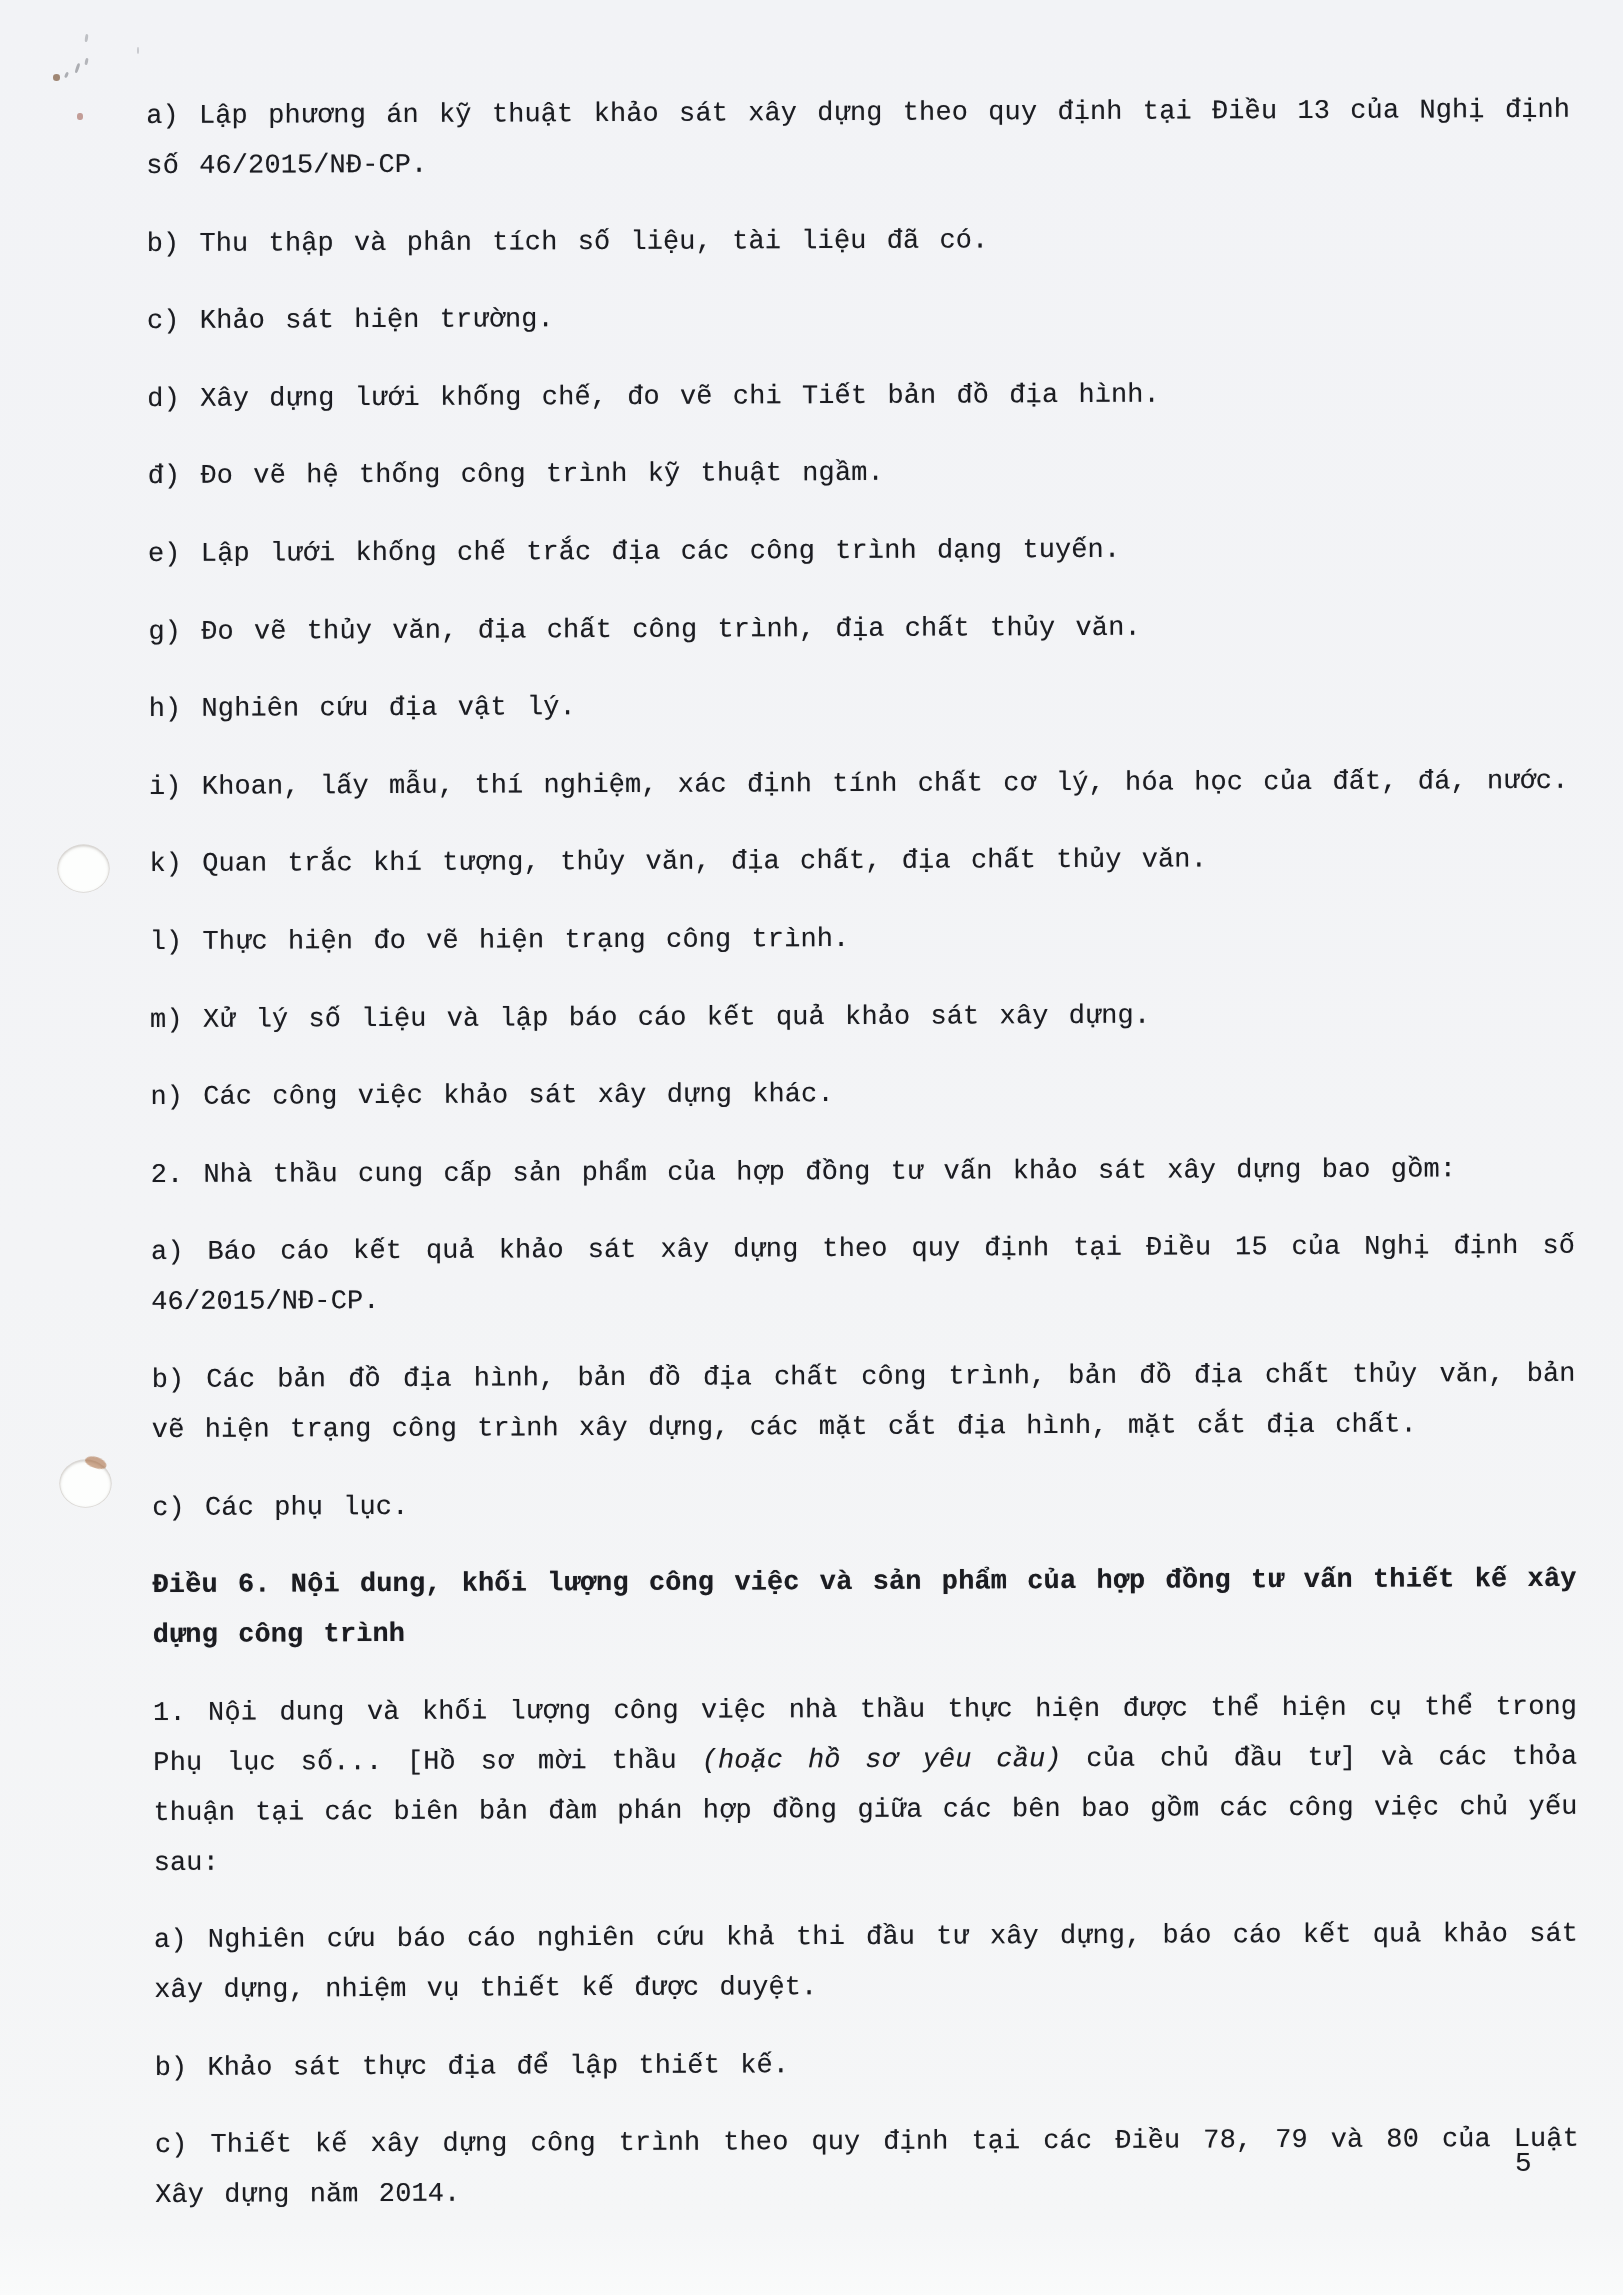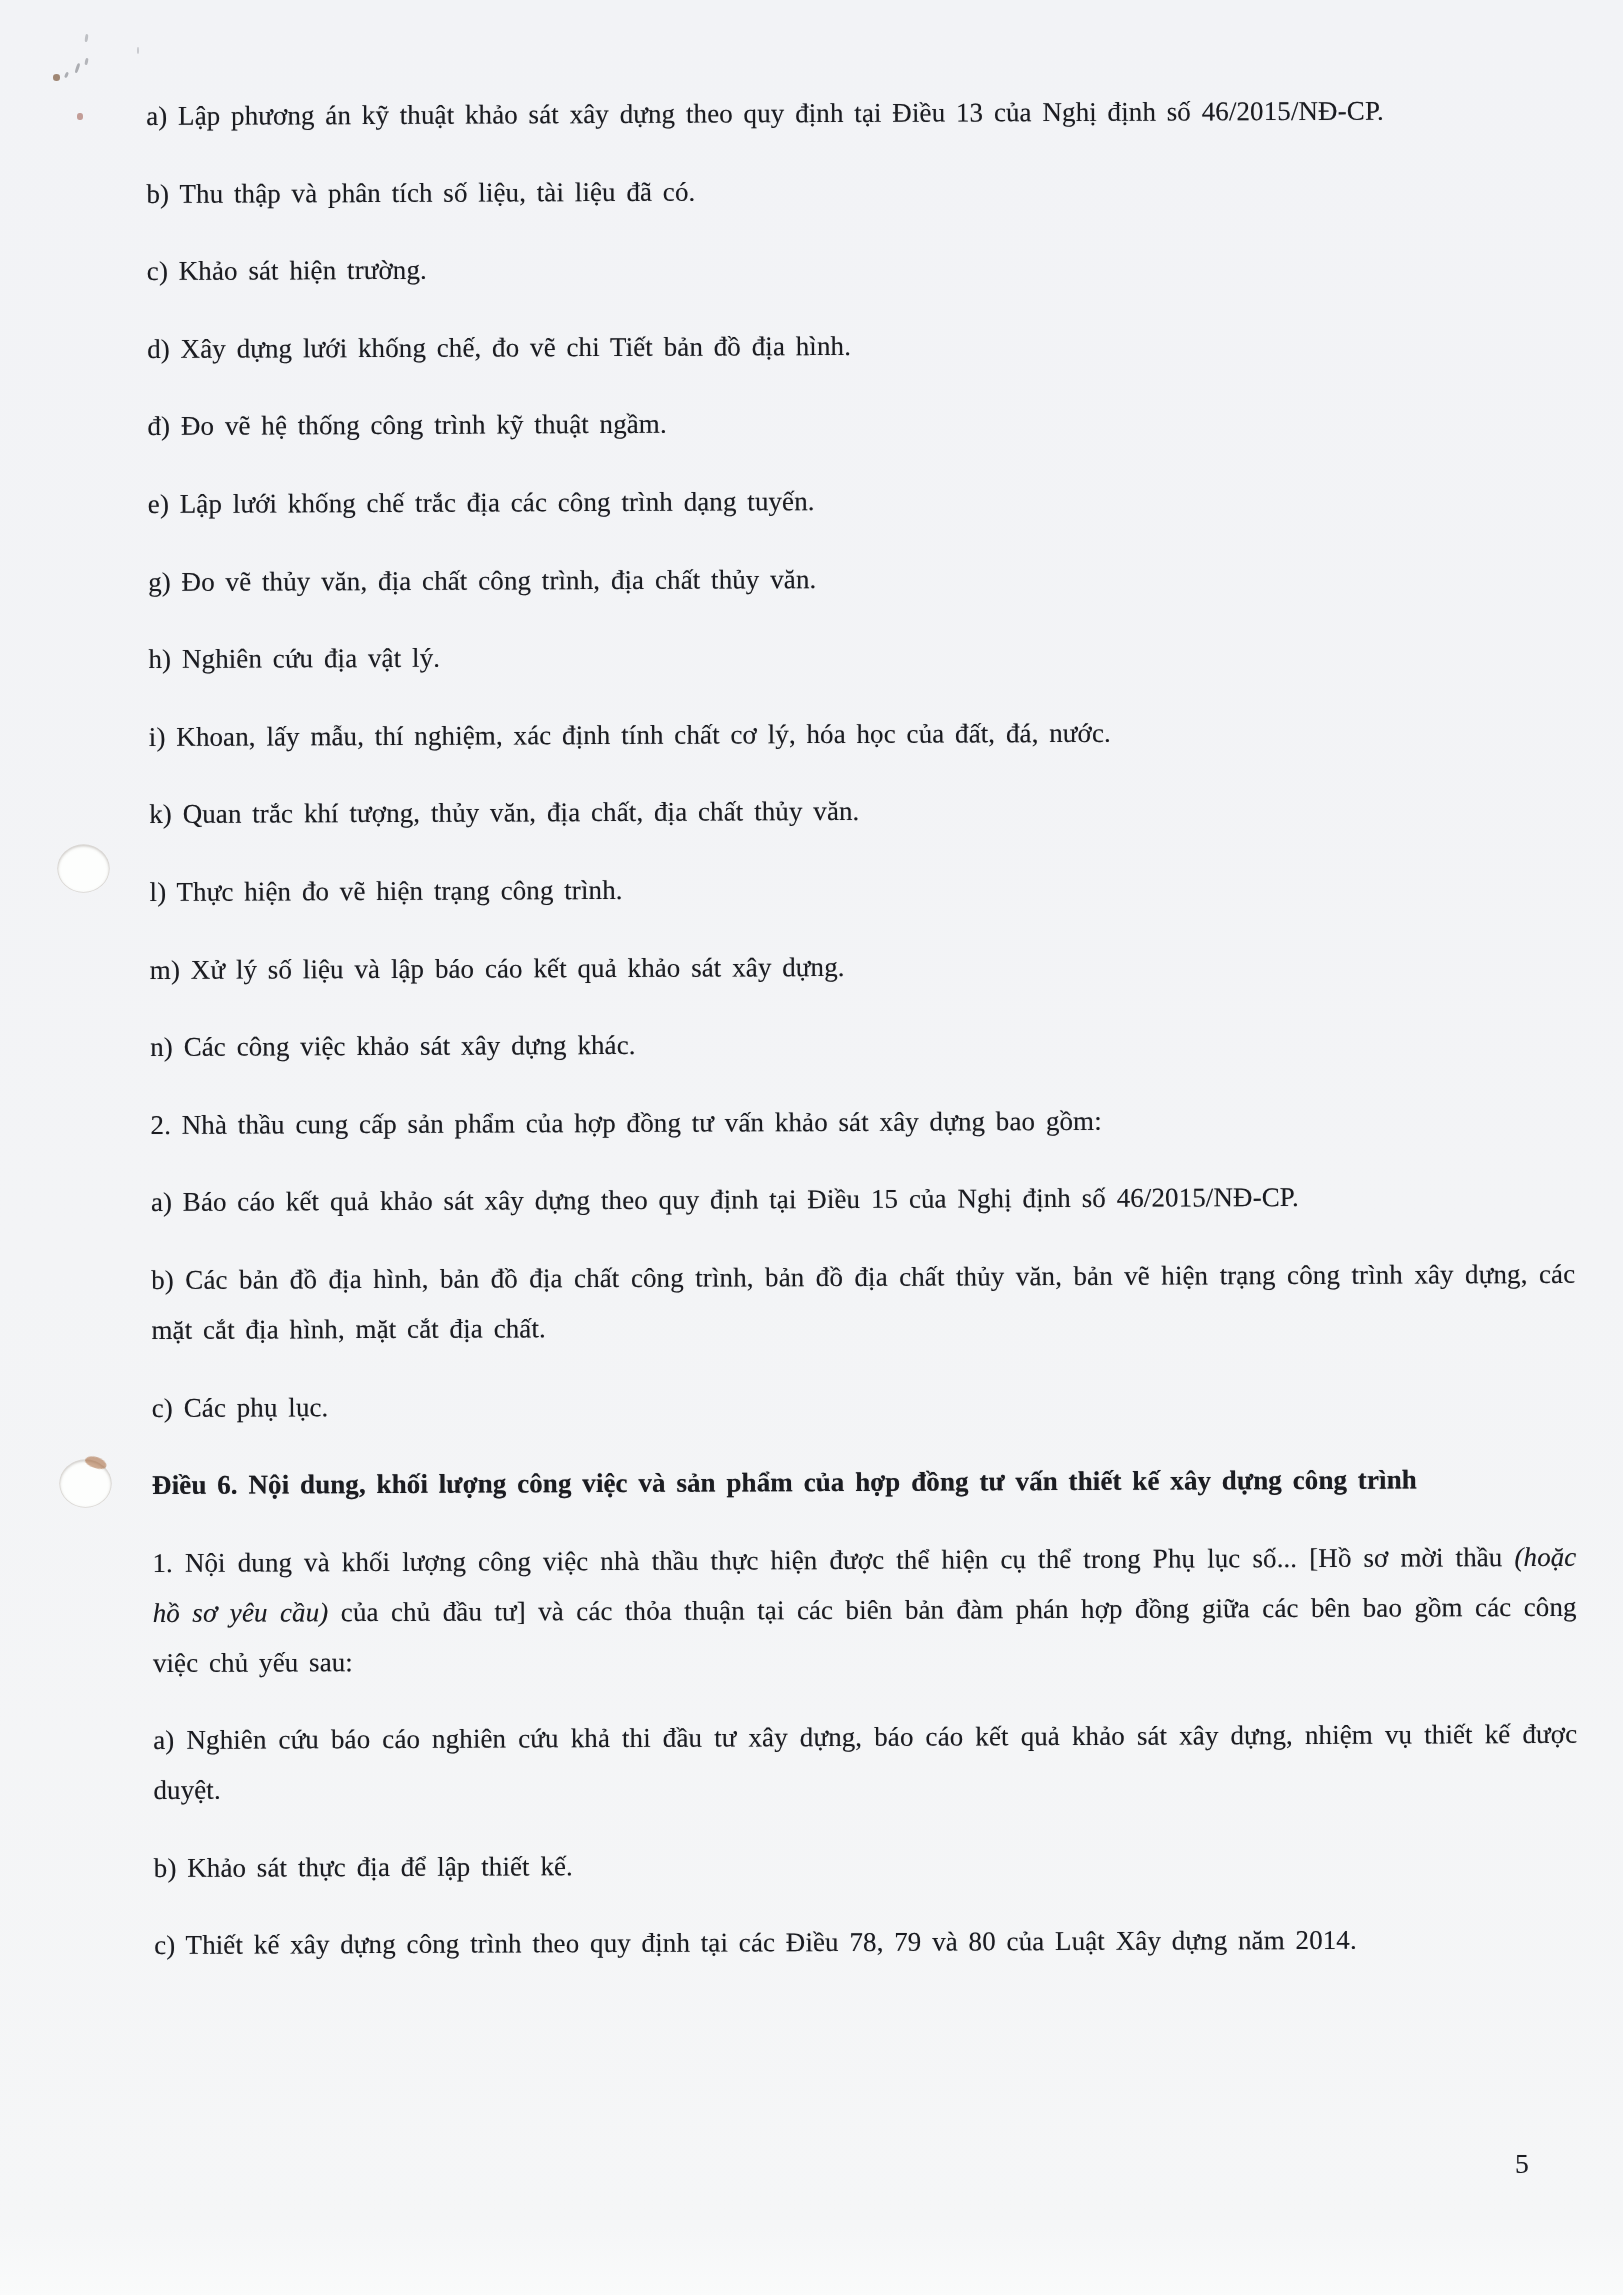--- a/index.html
+++ b/index.html
@@ -7,21 +7,21 @@
     padding: 0;
     background: #e8e9eb;
   }
   .page {
     position: relative;
     width: 1623px;
     height: 2295px;
     margin: 0 auto;
     background: linear-gradient(180deg, #f2f3f6 0%, #f3f4f6 55%, #f5f6f7 97%, #fafbfb 100%);
     overflow: hidden;
-    font-family: Liberation Serif, serif;
+    font-family: Liberation Mono, monospace;
     color: #1b1c21;
   }
   .doc-body {
     position: absolute;
     left: 146px;
     top: 91px;
     width: 1424px;
     transform: rotate(-0.25deg);
     transform-origin: 0 0;
   }

